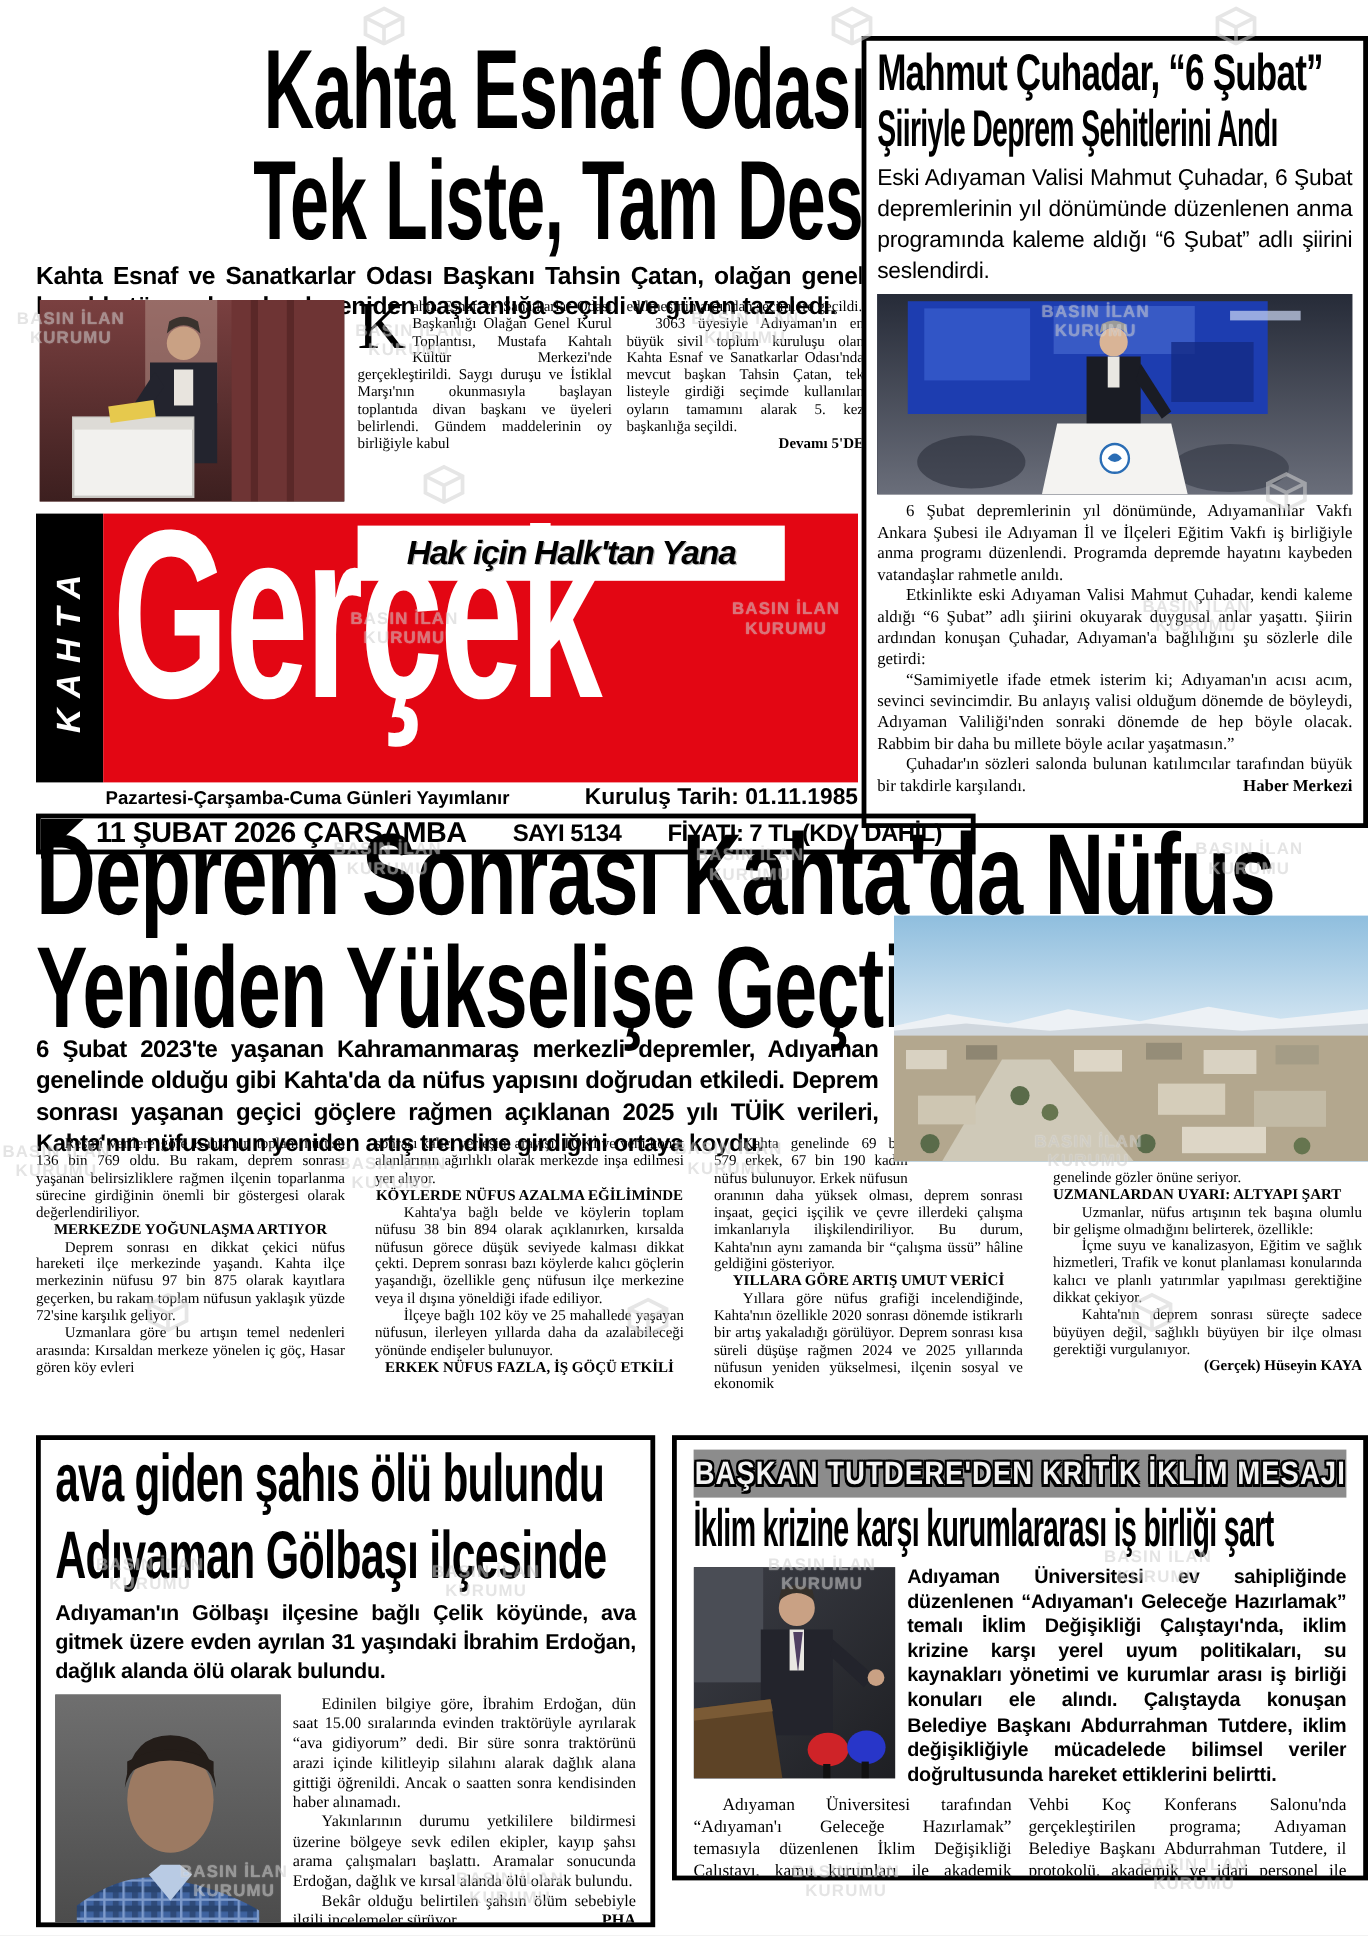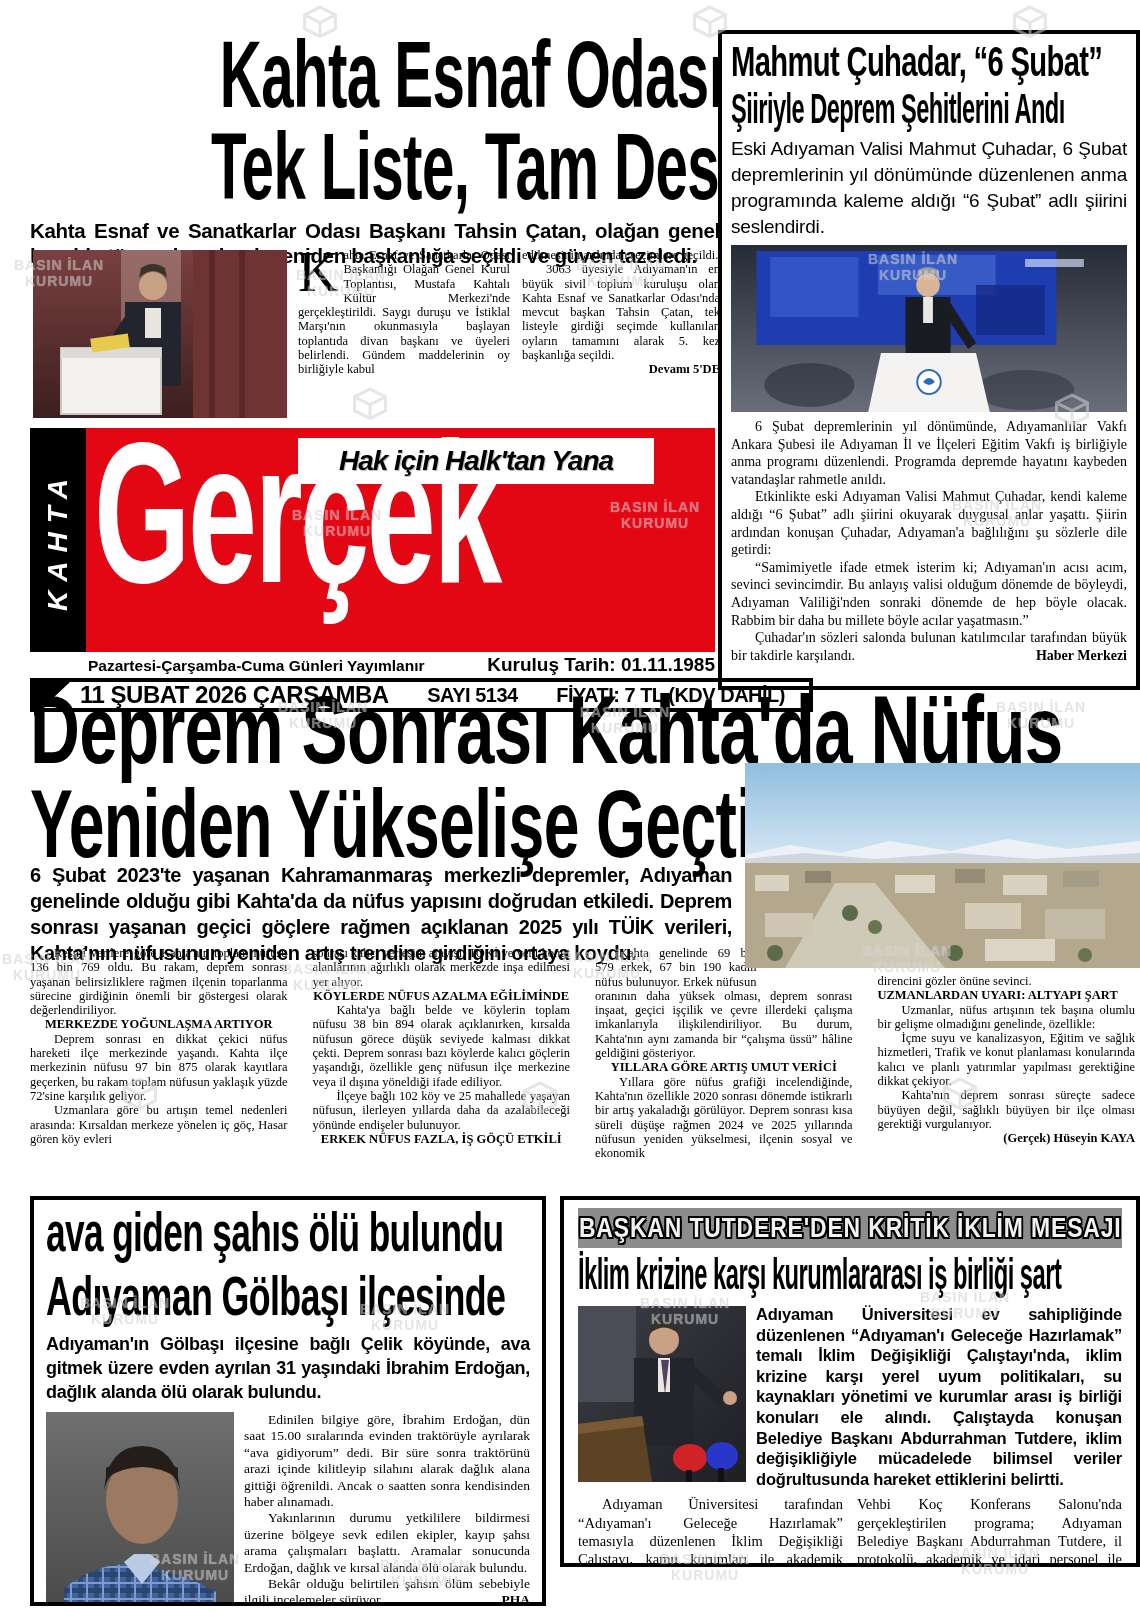--- a/index.html
+++ b/index.html
@@ -189,23 +189,23 @@
         <p class="ind">İlçeye bağlı 102 köy ve 25 mahallede yaşayan nüfusun, ilerleyen yıllarda daha da azalabileceği yönünde endişeler bulunuyor.</p>
         <p class="subhead-c">ERKEK NÜFUS FAZLA, İŞ GÖÇÜ ETKİLİ</p>
       </div>
       <div class="serif just" style="flex:1;font-size:12.5px;line-height:14.3px;">
         <span style="float:right;width:96px;height:36px;"></span>
         <p class="ind">Kahta genelinde 69 bin 579 erkek, 67 bin 190 kadın nüfus bulunuyor. Erkek nüfusun oranının daha yüksek olması, deprem sonrası inşaat, geçici işçilik ve çevre illerdeki çalışma imkanlarıyla ilişkilendiriliyor. Bu durum, Kahta'nın aynı zamanda bir “çalışma üssü” hâline geldiğini gösteriyor.</p>
         <p class="subhead-c">YILLARA GÖRE ARTIŞ UMUT VERİCİ</p>
         <p class="ind">Yıllara göre nüfus grafiği incelendiğinde, Kahta'nın özellikle 2020 sonrası dönemde istikrarlı bir artış yakaladığı görülüyor. Deprem sonrası kısa süreli düşüşe rağmen 2024 ve 2025 yıllarında nüfusun yeniden yükselmesi, ilçenin sosyal ve ekonomik</p>
       </div>
       <div class="serif just" style="flex:1;font-size:12.5px;line-height:14.3px;padding-top:28px;">
-        <p>direncini gözler önüne sevinci.</p>
+        <p>genelinde gözler önüne seriyor.</p>
         <p class="subhead-c" style="text-align:left;">UZMANLARDAN UYARI: ALTYAPI ŞART</p>
-        <p class="ind">Uzmanlar, nüfus artışının tek başına olumlu bir gelişme olmadığını genelinde, özellikle:</p>
+        <p class="ind">Uzmanlar, nüfus artışının tek başına olumlu bir gelişme olmadığını belirterek, özellikle:</p>
         <p class="ind">İçme suyu ve kanalizasyon, Eğitim ve sağlık hizmetleri, Trafik ve konut planlaması konularında kalıcı ve planlı yatırımlar yapılması gerektiğine dikkat çekiyor.</p>
         <p class="ind">Kahta'nın deprem sonrası süreçte sadece büyüyen değil, sağlıklı büyüyen bir ilçe olması gerektiği vurgulanıyor.</p>
         <p style="text-align:right;font-weight:bold;">(Gerçek) Hüseyin KAYA</p>
       </div>
     </div>
   </div>
 
   <div class="nbox" style="left:30px;top:1196px;width:516px;height:410px;padding:4px 12px;">
     <div class="hlwrap" style="height:64px;">
       <span class="cx" style="font-size:56px;transform:scaleX(.63);">ava giden şahıs ölü bulundu</span>

